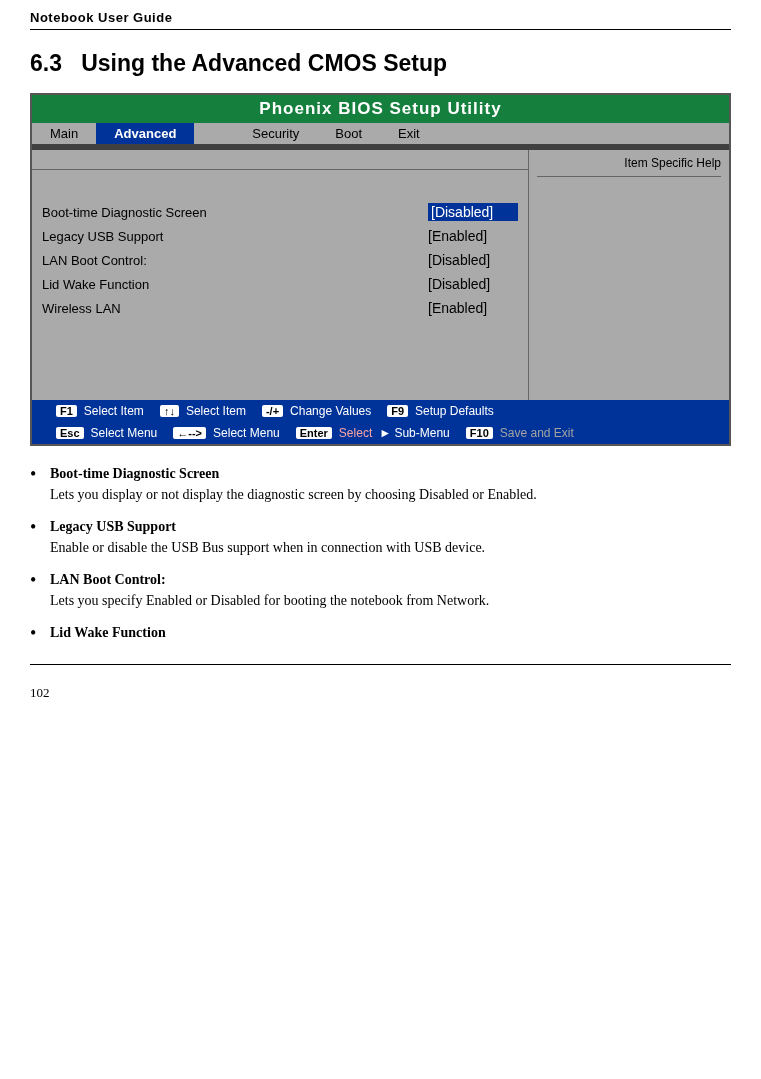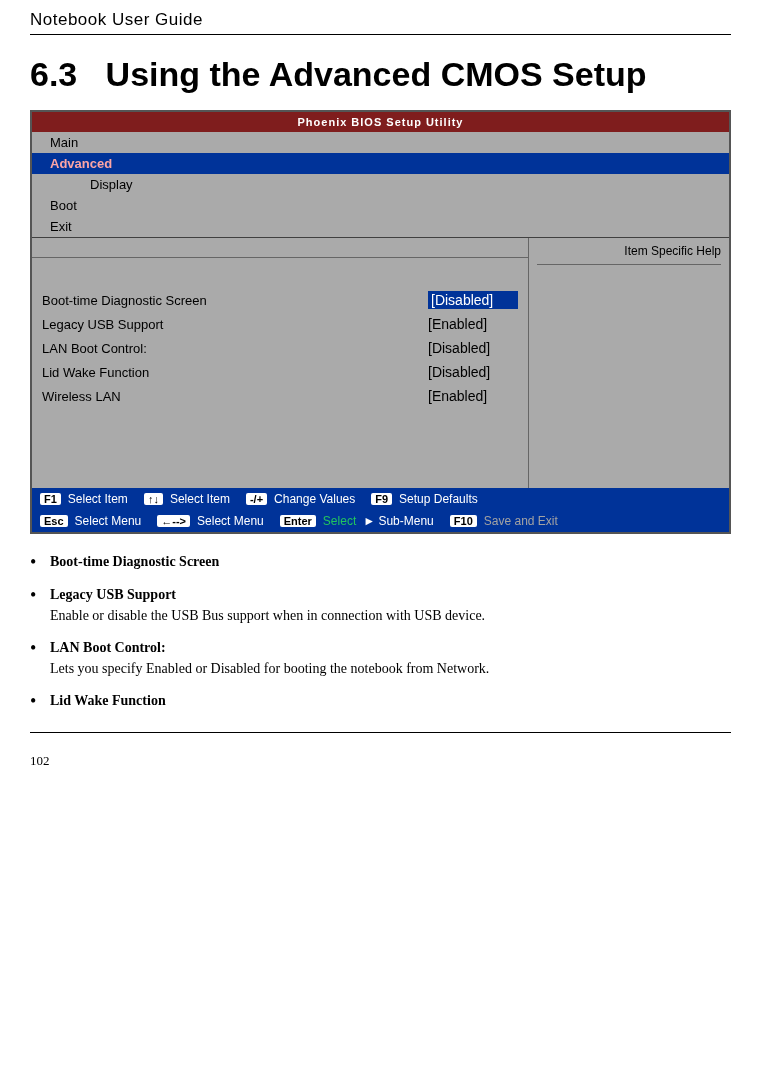--- a/index.html
+++ b/index.html
@@ -7,70 +7,69 @@
       width: 761px;
       min-height: 1079px;
       font-family: 'Times New Roman', Times, serif;
       background: #fff;
       color: #000;
       padding: 10px 30px 20px 30px;
     }
 
     .page-header {
       font-family: Arial, sans-serif;
-      font-size: 17px;
-      font-weight: normal;
+      font-size: 13px;
+      font-weight: bold;
       border-bottom: 1px solid #000;
       padding-bottom: 4px;
       margin-bottom: 20px;
       letter-spacing: 0.5px;
     }
 
     .section-title {
-      font-size: 34px;
+      font-size: 23px;
       font-weight: bold;
       margin-bottom: 16px;
       font-family: Arial, sans-serif;
     }
 
     
     .bios-container {
       border: 2px solid #555;
       margin-bottom: 20px;
       font-family: Arial, sans-serif;
       font-size: 13px;
     }
 
     .bios-title-bar {
-      background: #7f1d1d;
+      background: #15803d;
       color: #fff;
       text-align: center;
       padding: 4px 12px;
       font-weight: bold;
-      font-size: 11px;
+      font-size: 17px;
       letter-spacing: 1px;
     }
 
     .bios-menu-bar {
       display: flex;
       background: #aaaaaa;
-      border-bottom: 1px solid #404040;
-      flex-direction: column;
+      border-bottom: 6px solid #404040;
     }
 
     .bios-menu-item {
       padding: 3px 18px;
       font-size: 13px;
       color: #000;
       font-weight: normal;
     }
 
     .bios-menu-item.active {
       background: #003399;
-      color: #fca5a5;
+      color: #ffffff;
       font-weight: bold;
     }
 
     .bios-body {
       display: flex;
       background: #aaaaaa;
     }
 
     .bios-left {
       flex: 1;
@@ -114,20 +113,21 @@
     
     .bios-footer {
       background: #003399;
       color: #fff;
     }
 
     .footer-row {
       display: flex;
       font-size: 12px;
       padding: 2px 0;
+      margin-left: 16px;
     }
 
     .footer-cell {
       padding: 2px 8px;
       display: flex;
       align-items: center;
       gap: 3px;
     }
 
     .key-label {
@@ -197,21 +197,21 @@
   </div>
 
   <div class="bios-menu-bar">
     <div class="bios-menu-item">
       <span>Main</span>
     </div>
     <div class="bios-menu-item active">
       <span>Advanced</span>
     </div>
     <div class="bios-menu-item" style="margin-left:40px;">
-      <span>Display</span>
+      <span>Security</span>
     </div>
     <div class="bios-menu-item">
       <span>Boot</span>
     </div>
     <div class="bios-menu-item">
       <span>Exit</span>
     </div>
   </div>
 
   <div class="bios-body">
@@ -303,38 +303,39 @@
       <div class="footer-cell">
         <span class="key-label">Esc</span>
         <span style="margin-left:4px; color:#fff;">Select Menu</span>
       </div>
       <div class="footer-cell">
         <span class="key-label">←--&gt;</span>
         <span style="margin-left:4px; color:#fff;">Select Menu</span>
       </div>
       <div class="footer-cell">
         <span class="key-label">Enter</span>
-        <span style="margin-left:4px; color:#22c55e;">Select</span>
+        <span style="margin-left:4px; color:#fca5a5;">Select</span>
         <span style="margin-left:4px; color:#fff;">► Sub-Menu</span>
       </div>
       <div class="footer-cell">
         <span class="key-label">F10</span>
         <span style="margin-left:4px; color:#a3a3a3;">Save and Exit</span>
       </div>
     </div>
   </div>
 
 </div>
 
 <div class="bullet-section">
 
   <div class="bullet-item">
     <div class="bullet-dot">•</div>
     <div class="bullet-content">
       <span class="item-title">Boot-time Diagnostic Screen</span>
+      <span class="item-desc">Lets you display or not display the diagnostic screen by choosing Disabled or Enabled.</span>
     </div>
   </div>
 
   <div class="bullet-item">
     <div class="bullet-dot">•</div>
     <div class="bullet-content">
       <span class="item-title">Legacy USB Support</span>
       <span class="item-desc">Enable or disable the USB Bus support when in connection with USB device.</span>
     </div>
   </div>

